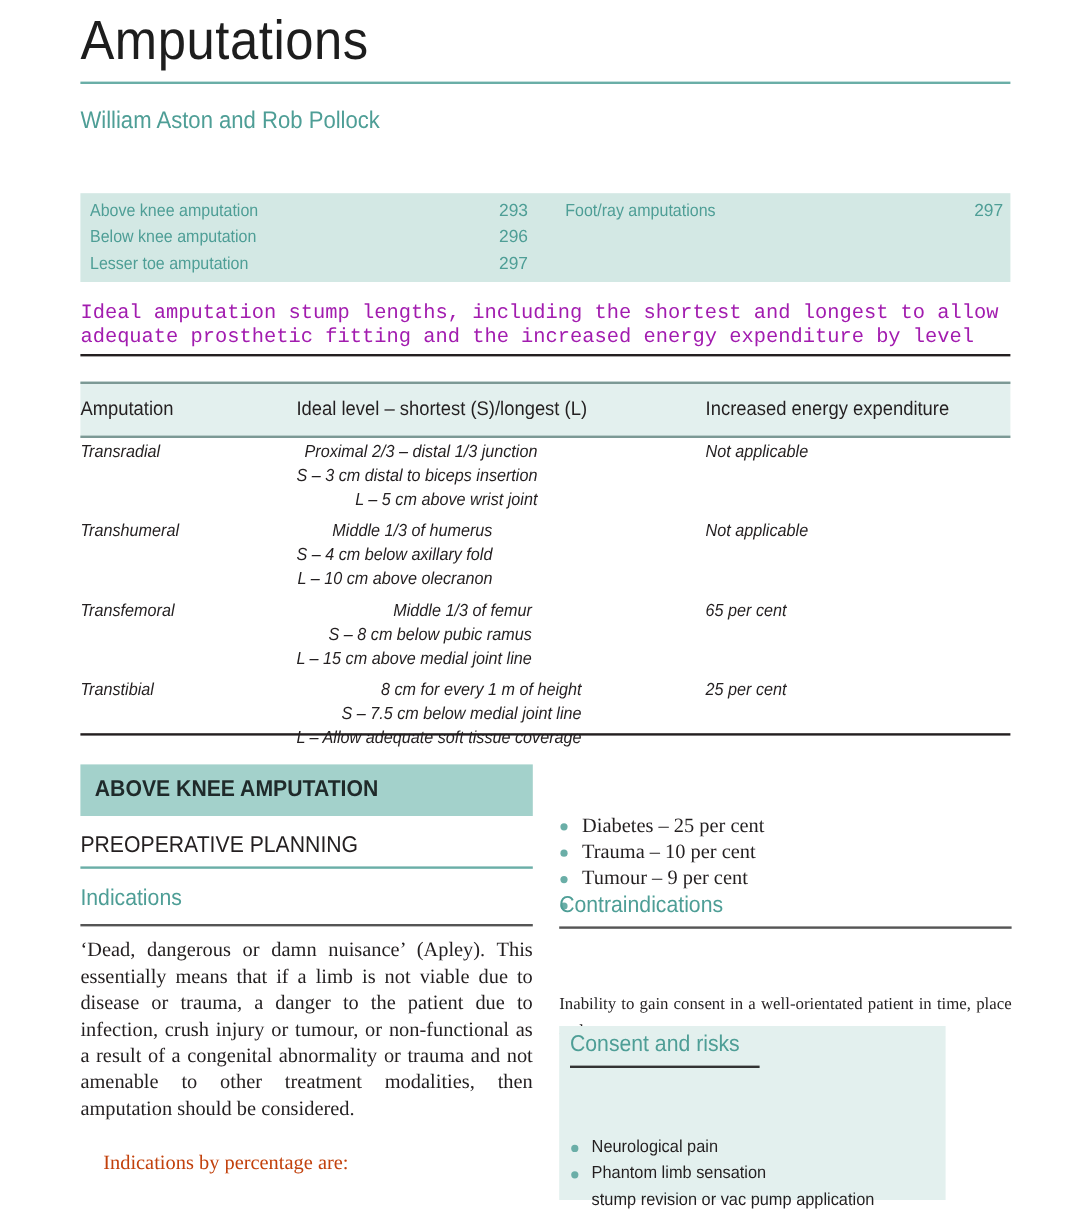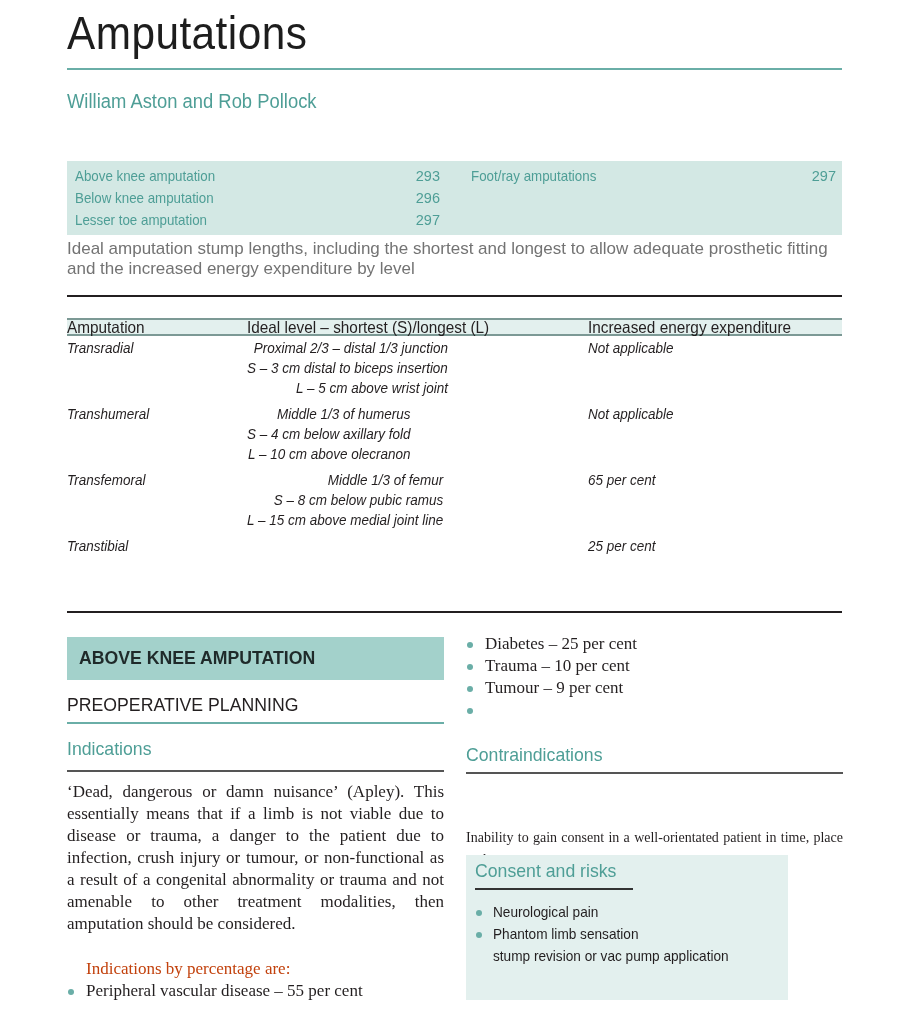--- a/index.html
+++ b/index.html
@@ -10,46 +10,46 @@
   #title-rule { position: absolute; left: 67px; top: 68px; width: 775px; height: 2px; background: #6aaea7; }
   #authors { position: absolute; left: 67px; top: 90px; font-family: "Liberation Sans", sans-serif; font-size: 20px; color: #4e9e96; transform: scaleX(0.92); transform-origin: left; }
 
   #toc { position: absolute; left: 67px; top: 161px; width: 775px; height: 74px; background: #d3e8e4; }
   .toc-col { position: absolute; top: 4px; }
   .toc-col.left { left: 8px; width: 365px; }
   .toc-col.right { left: 404px; width: 365px; }
   .toc-item { display: flex; justify-content: space-between; height: 22px; font-family: "Liberation Sans", sans-serif; font-size: 14.5px; color: #4e9e96; line-height: 22px; }
   .toc-item .label { transform: scaleX(0.92); transform-origin: left; display: inline-block; }
 
-  #caption { position: absolute; left: 67px; top: 239px; width: 775px; font-family: Liberation Sans, sans-serif; font-size: 17px; line-height: 20px; color: #737373; }
+  #caption { position: absolute; left: 67px; top: 252px; width: 775px; font-family: Liberation Mono, monospace; font-size: 17px; line-height: 20px; color: #a21caf; }
   #caption-rule { position: absolute; left: 67px; top: 295px; width: 775px; height: 2px; background: #231f20; }
 
   #amp-table { position: absolute; left: 67px; top: 318px; width: 775px; }
-  .thead { height: 18px; background: #e3f0ee; border-top: 2px solid #7c9995; border-bottom: 2px solid #7c9995; display: flex; align-items: center; font-family: "Liberation Sans", sans-serif; font-size: 16.5px; color: #231f20; }
+  .thead { height: 47px; background: #e3f0ee; border-top: 2px solid #7c9995; border-bottom: 2px solid #7c9995; display: flex; align-items: center; font-family: "Liberation Sans", sans-serif; font-size: 16.5px; color: #231f20; }
   .thead span { display: inline-block; transform: scaleX(0.93); transform-origin: left; }
   .c1 { position: absolute; left: 0; }
   .c2 { position: absolute; left: 180px; }
   .c3 { position: absolute; left: 521px; }
   .thead .cell { position: absolute; }
   .trow { position: relative; height: 66px; font-family: "Liberation Sans", sans-serif; font-style: italic; font-size: 14.5px; color: #231f20; text-align: right; }
   .trow .cell { position: absolute; top: 2px; line-height: 20px; }
   .trow .cell div { transform: scaleX(0.93); transform-origin: left; white-space: nowrap; }
   #table-bottom-rule { position: absolute; left: 67px; top: 611px; width: 775px; height: 1.5px; background: #231f20; }
 
   
   #section-banner { position: absolute; left: 67px; top: 637px; width: 377px; height: 43px; background: #a3d1cb; }
   #section-banner span { position: absolute; left: 12px; top: 10px; font-family: "Liberation Sans", sans-serif; font-weight: bold; font-size: 19px; color: #1f2a2a; transform: scaleX(0.93); transform-origin: left; white-space: nowrap; }
   #preop { position: absolute; left: 67px; top: 694px; font-family: "Liberation Sans", sans-serif; font-size: 19px; color: #231f20; transform: scaleX(0.93); transform-origin: left; white-space: nowrap; }
   #preop-rule { position: absolute; left: 67px; top: 722px; width: 377px; height: 1.5px; background: #6aaea7; }
   #indications-h { position: absolute; left: 67px; top: 738px; font-family: "Liberation Sans", sans-serif; font-size: 19px; color: #4e9e96; transform: scaleX(0.93); transform-origin: left; }
   #indications-rule { position: absolute; left: 67px; top: 770px; width: 377px; height: 1.5px; background: #555; }
   #indications-body { position: absolute; left: 67px; top: 781px; width: 377px; font-family: "Liberation Serif", serif; font-size: 17px; line-height: 22px; text-align: justify; color: #231f20; }
   #indications-intro { position: absolute; left: 86px; top: 958px; font-family: "Liberation Serif", serif; font-size: 17px; line-height: 22px; color: #c2410c; }
 
-  .blist { list-style: none; }
+  .blist { list-style: none; margin-top: 44px; }
   .blist li { position: relative; padding-left: 19px; font-family: "Liberation Serif", serif; font-size: 17px; line-height: 22px; color: #231f20; }
   .blist li .dot { position: absolute; left: 1px; top: 9px; width: 6px; height: 6px; border-radius: 50%; background: #6aaea7; }
 
   #pct-list-left { position: absolute; left: 67px; top: 980px; width: 377px; }
   #pct-list-right { position: absolute; left: 466px; top: 633px; width: 377px; }
 
   #contra-h { position: absolute; left: 466px; top: 744px; font-family: "Liberation Sans", sans-serif; font-size: 19px; color: #4e9e96; transform: scaleX(0.93); transform-origin: left; }
   #contra-rule { position: absolute; left: 466px; top: 772px; width: 377px; height: 1.5px; background: #555; }
   #contra-body { position: absolute; left: 466px; top: 827px; width: 377px; font-family: Liberation Serif, serif; font-size: 14px; line-height: 22px; text-align: justify; text-align-last: left; color: #231f20; }
 
@@ -136,20 +136,25 @@
         <div>L – 15 cm above medial joint line</div>
     </div>
     <div class="cell c3">
         <div>65 per cent</div>
       </div>
   </div>
   <div class="trow">
     <div class="cell c1">
         <div>Transtibial</div>
       </div>
+    <div class="cell c2">
+      <div>8 cm for every 1 m of height</div>
+        <div>S – 7.5 cm below medial joint line</div>
+        <div>L – Allow adequate soft tissue coverage</div>
+    </div>
     <div class="cell c3">
         <div>25 per cent</div>
       </div>
   </div>
 </div>
 <div id="table-bottom-rule"></div>
 
 <div id="section-banner">
   <span>ABOVE KNEE AMPUTATION</span>
 </div>

